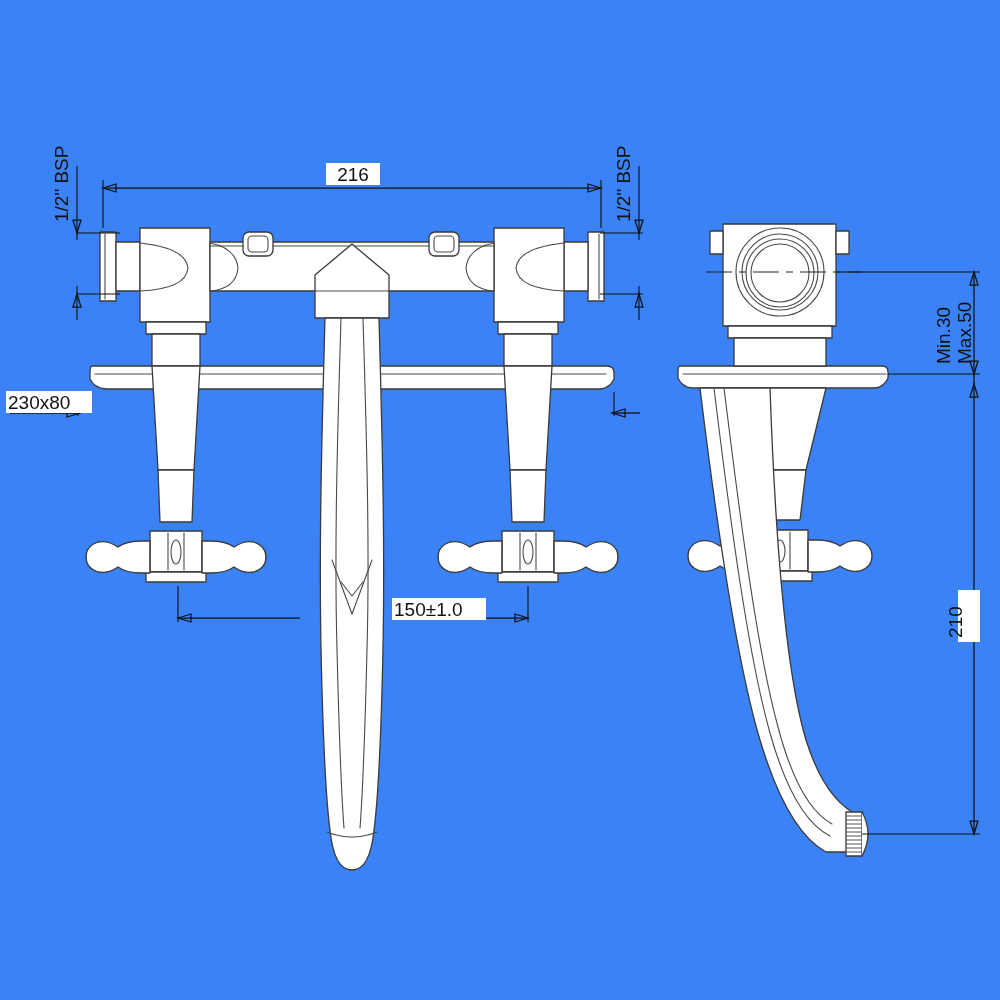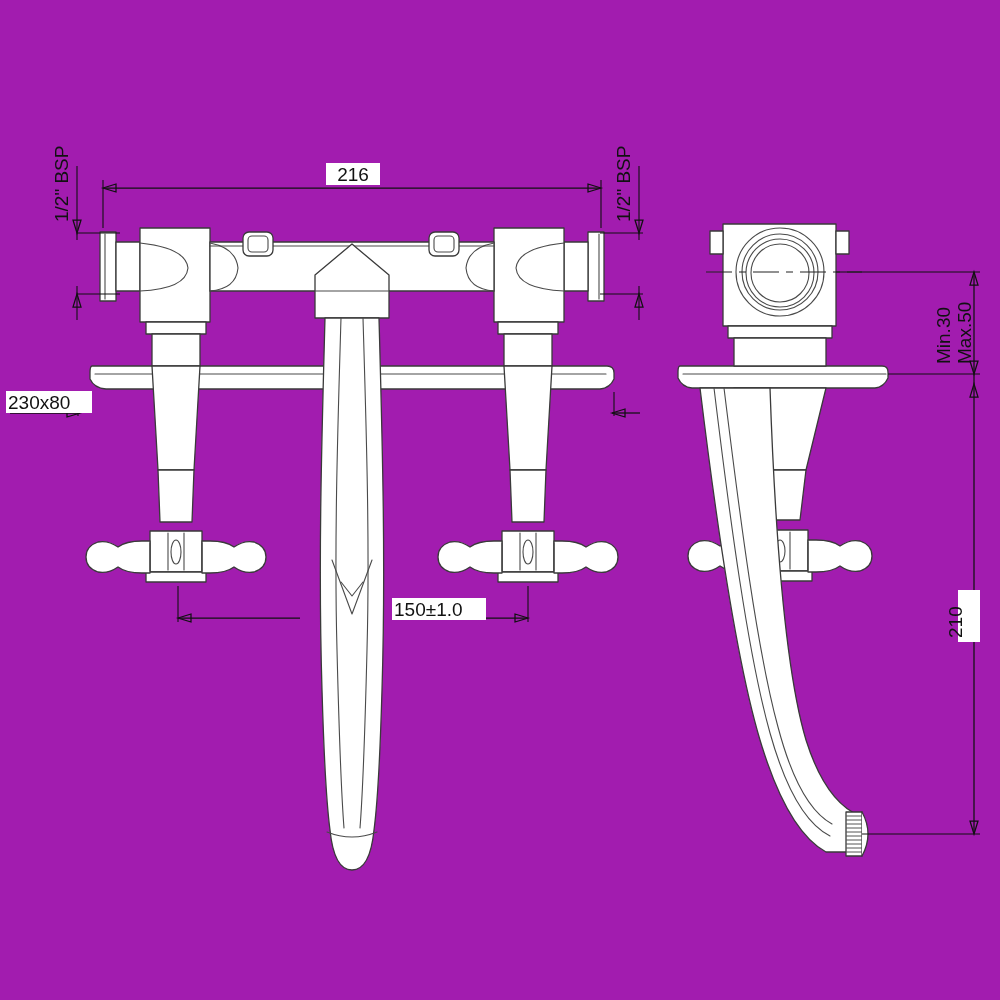--- a/index.html
+++ b/index.html
@@ -7,21 +7,21 @@
     padding: 0;
     background: #ffffff;
   }
   body {
     font-family: "Liberation Sans", sans-serif;
   }
   #sheet {
     position: relative;
     width: 1000px;
     height: 1000px;
-    background: #a21caf;
+    background: #3b82f6;
     overflow: hidden;
   }
   #sheet svg {
     position: absolute;
     top: 0;
     left: 0;
   }
   .dimtext {
     font-family: "Liberation Sans", sans-serif;
     font-size: 19px;

